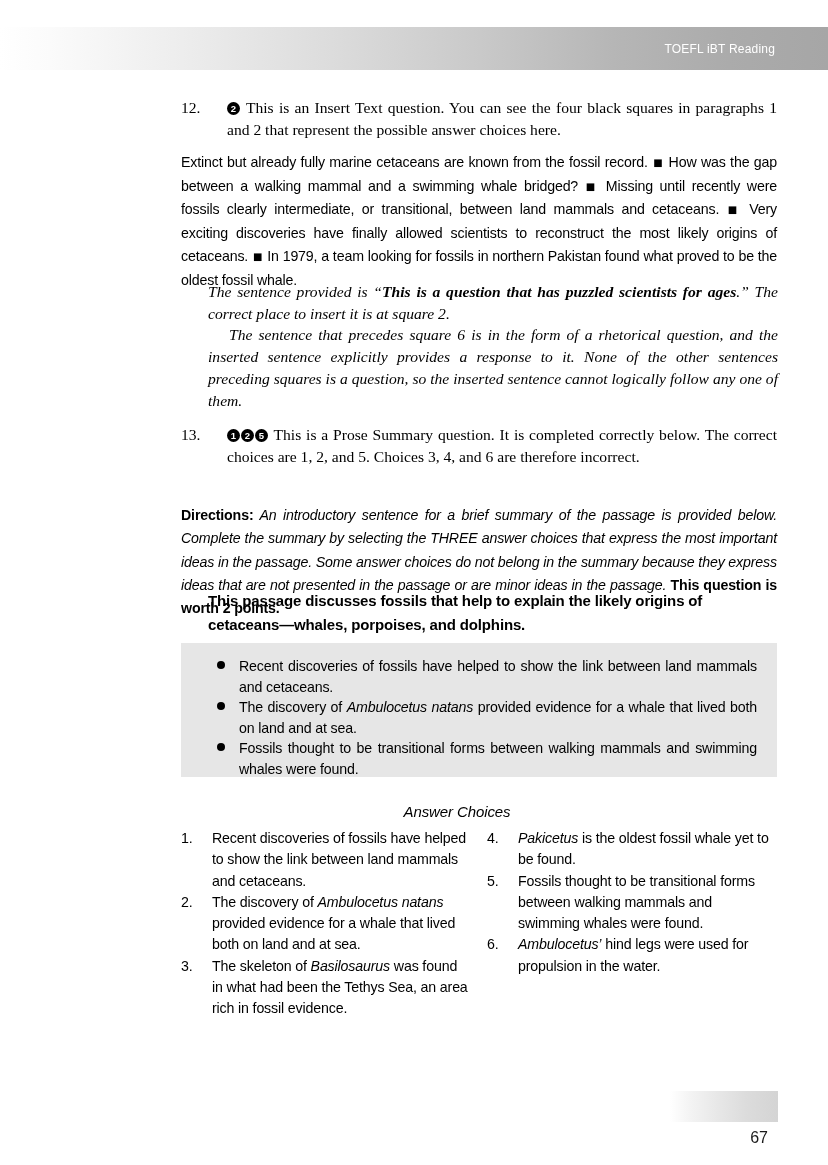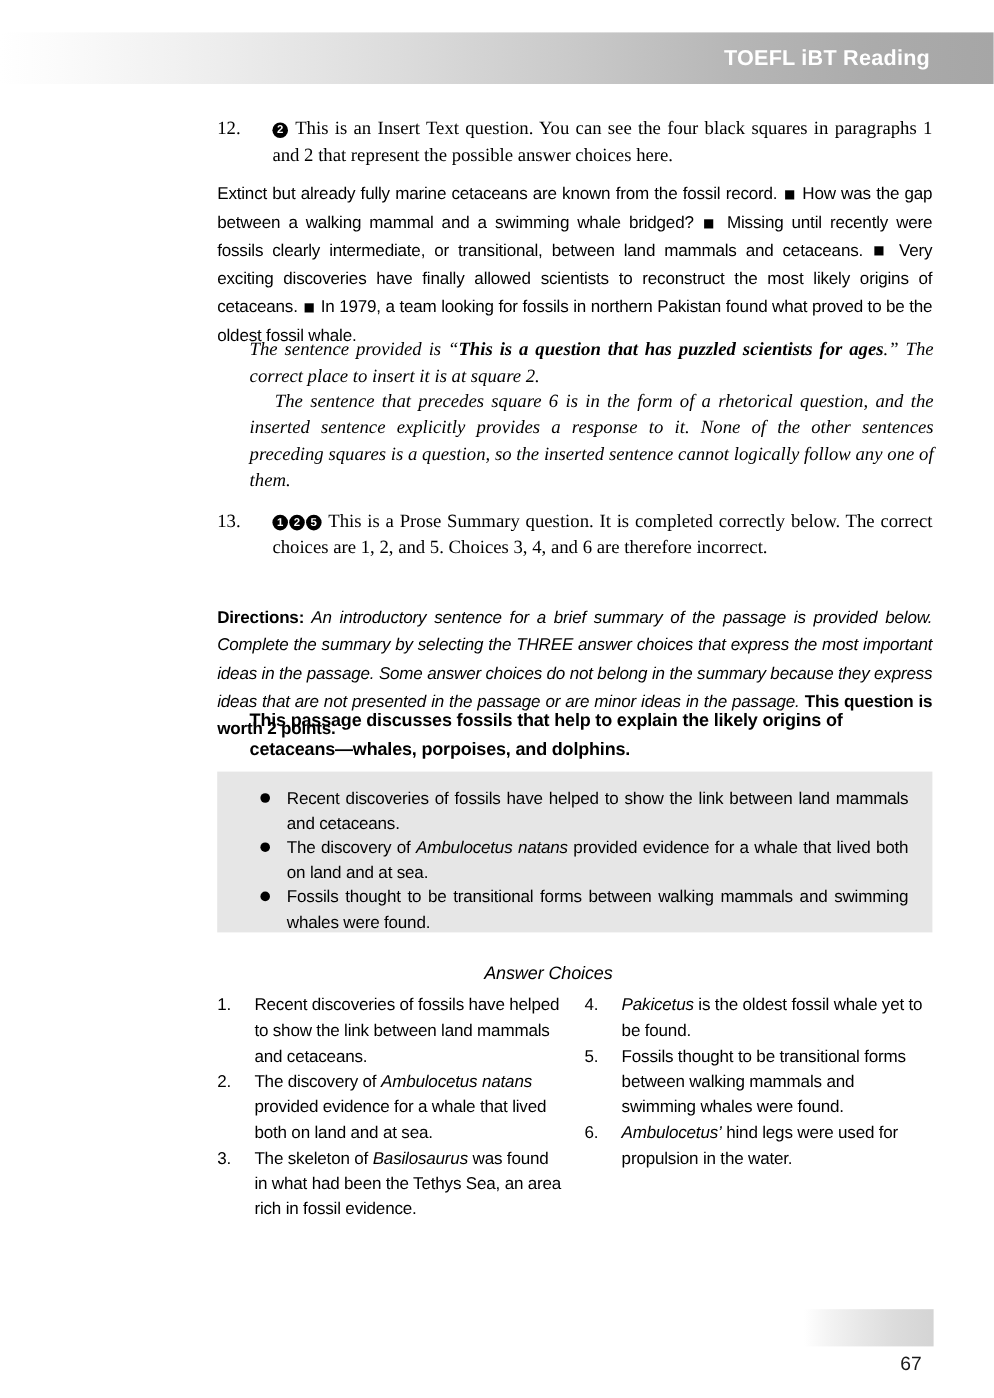--- a/index.html
+++ b/index.html
@@ -33,22 +33,22 @@
         #ababab 88%,
         #a6a6a6 100%);
   }
   .header-title {
     position: absolute;
     right: 53px;
     top: 50%;
     transform: translateY(-50%);
     color: #ffffff;
     font-family: "Liberation Sans", sans-serif;
-    font-weight: bold;
-    font-size: 18px;
+    font-weight: normal;
+    font-size: 12px;
     letter-spacing: 0.2px;
     white-space: nowrap;
   }
 
   
   .page {
     position: absolute;
     left: 0;
     top: 0;
     width: 828px;

